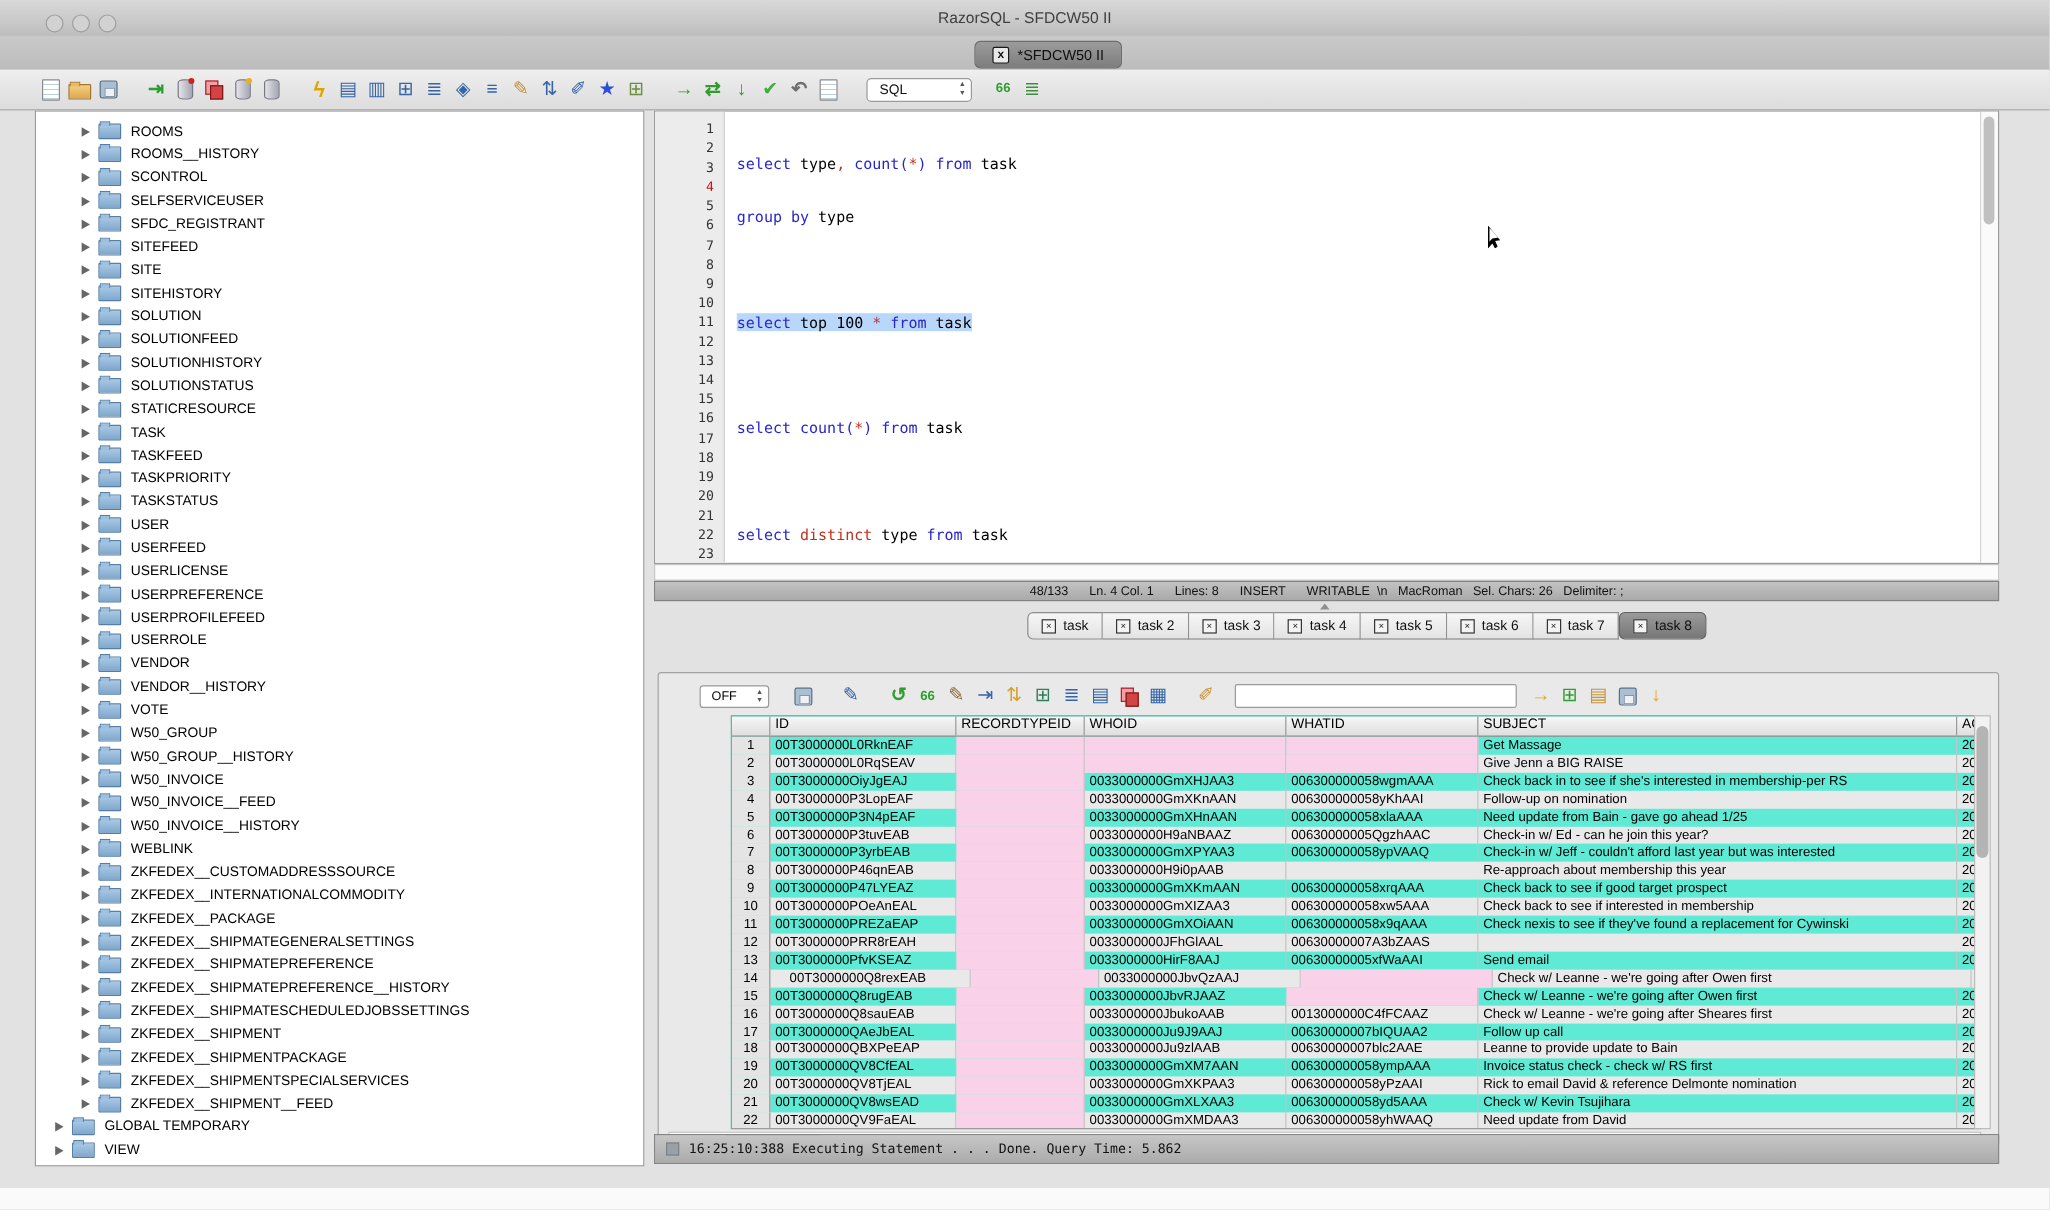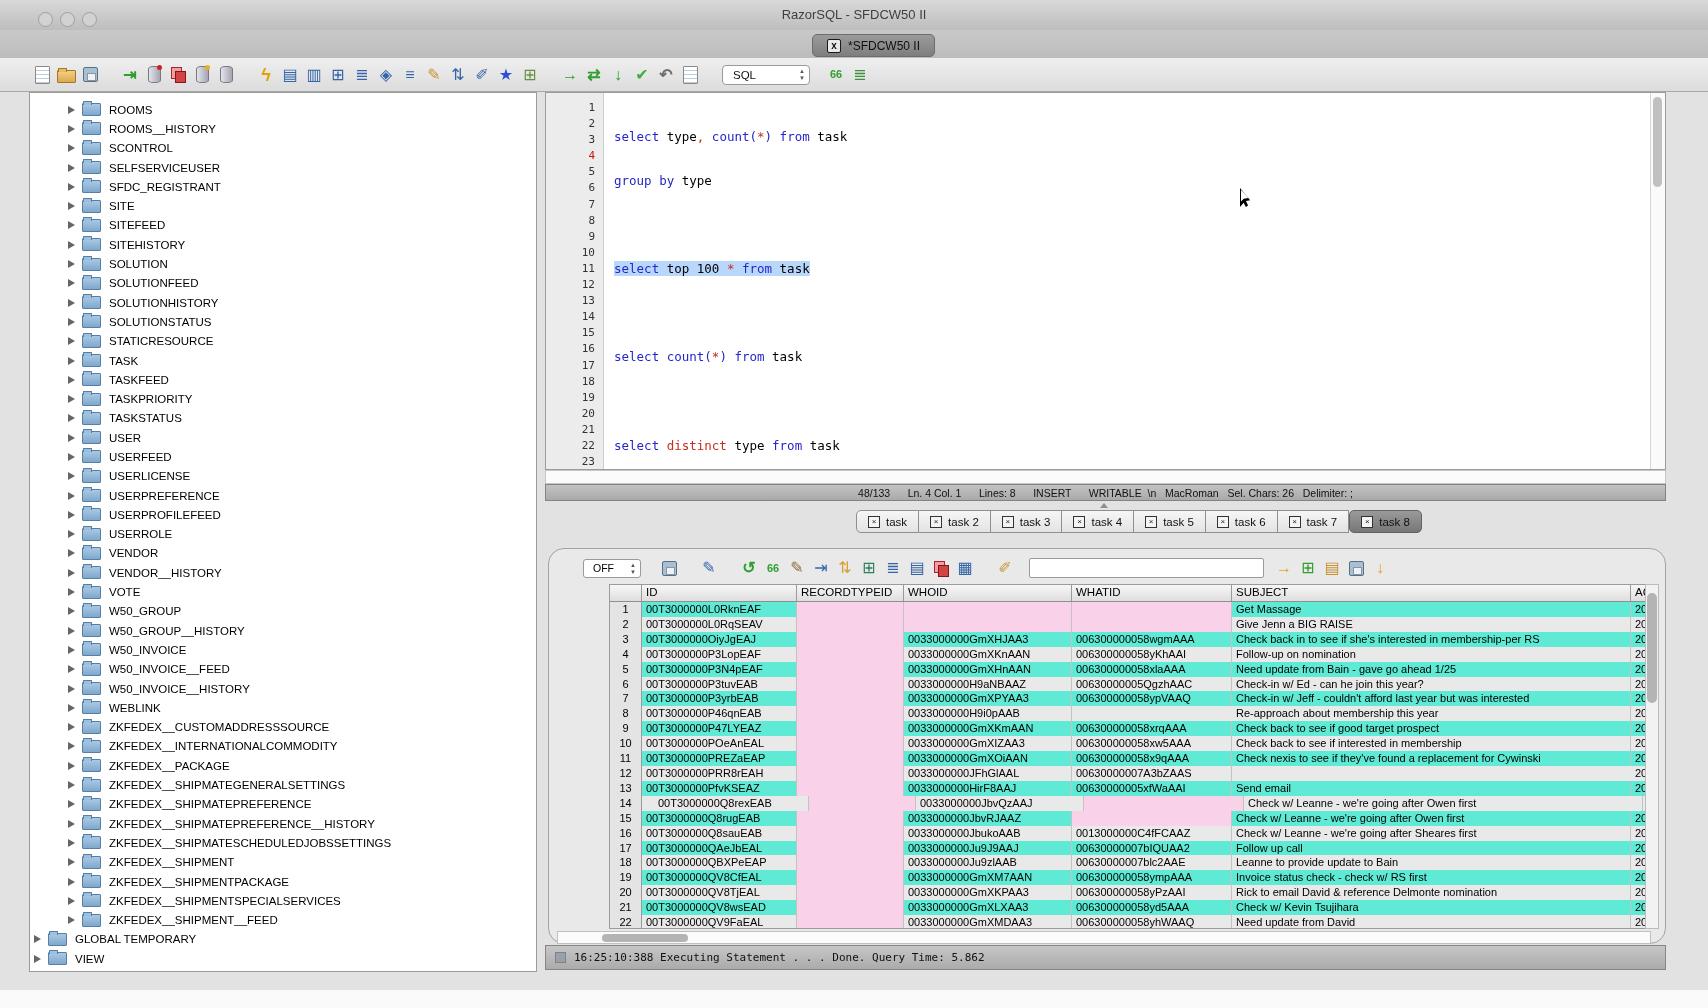--- a/index.html
+++ b/index.html
@@ -42,21 +42,21 @@
   .shape-copy::before{content:"";position:absolute;left:0;top:0;width:9px;height:10px;background:#f0a0a0;border:1px solid #a23;}
   .shape-copy::after{content:"";position:absolute;left:4px;top:4px;width:9px;height:10px;background:#d34444;border:1px solid #801818;}
   #mode-select{margin-left:20px;width:88px;height:20px;background:#fff;border:1px solid #9a9a9a;border-radius:4px;
     display:flex;align-items:center;font-size:11.5px;color:#111;padding-left:10px;box-sizing:border-box;position:relative;}
   .stepper{position:absolute;right:4px;top:2px;font-size:6px;color:#555;line-height:7px;text-align:center;}
   
   #tree{position:absolute;left:29px;top:92px;width:508px;height:880px;background:#fff;
     border:1px solid #9b9b9b;box-sizing:border-box;overflow:hidden;padding-top:7px;}
   .trow{height:19.3px;display:flex;align-items:center;font-size:11.5px;color:#000;}
   .trow.lvl2{padding-left:38px;}
-  .trow.lvl1{padding-left:4px;}
+  .trow.lvl1{padding-left:16px;}
   .tri{width:0;height:0;border-left:7px solid #666;border-top:4.5px solid transparent;
     border-bottom:4.5px solid transparent;margin-right:7px;flex:none;}
   .fold{width:17px;height:11px;background:linear-gradient(#a9c9e5,#7fa8cc);border:1px solid #577ea5;
     border-radius:1px;margin-right:8px;position:relative;flex:none;}
   .fold::before{content:"";position:absolute;left:0;top:-3px;width:7px;height:3px;background:#9cc0de;
     border:1px solid #577ea5;border-bottom:none;border-radius:1px 1px 0 0;}
   
   #editor{position:absolute;left:545px;top:92px;width:1121px;height:378px;background:#fff;
     border:1px solid #9b9b9b;box-sizing:border-box;display:flex;overflow:hidden;}
   #gutter{width:58px;background:#ececec;border-right:1px solid #cfcfcf;padding-top:8px;box-sizing:border-box;flex:none;}
@@ -79,22 +79,22 @@
   
   #rtabs{position:absolute;left:856px;top:510px;height:23px;display:flex;}
   .rtab{height:21px;padding:0 11px;display:flex;align-items:center;gap:6px;font-size:11.5px;color:#111;
     background:linear-gradient(#f6f6f6,#e3e3e3);border:1px solid #8f8f8f;border-left:none;}
   .rtab:first-child{border-left:1px solid #8f8f8f;border-radius:5px 0 0 5px;}
   .rtab:last-child{border-radius:0 5px 5px 0;}
   .rtab.active{background:linear-gradient(#9a9a9a,#777);border-radius:5px;border:1px solid #636363;}
   .tabx{display:inline-flex;align-items:center;justify-content:center;width:10px;height:10px;
     border:1px solid #333;background:#f4f4f4;font-size:8px;line-height:8px;color:#222;}
   
-  #rpanel{position:absolute;left:548px;top:548px;width:1118px;height:396px;background:#e9e9e9;
-    border:1px solid #a3a3a3;border-radius:16px;box-sizing:border-box;}
+  #rpanel{position:absolute;left:548px;top:560px;width:1118px;height:396px;background:#e9e9e9;
+    border:1px solid #a3a3a3;border-radius:3px;box-sizing:border-box;}
   #rtoolbar{position:absolute;left:34px;top:6px;height:26px;display:flex;align-items:center;}
   #off-select{width:58px;height:19px;background:#fff;border:1px solid #9a9a9a;border-radius:3px;
     display:flex;align-items:center;font-size:10.5px;padding-left:9px;box-sizing:border-box;position:relative;margin-right:16px;}
   #filter-input{width:225px;height:18px;border:1px solid #9a9a9a;border-radius:2px;background:#fff;
     margin:0 8px 0 12px;font-size:11px;padding:0 4px;}
   
   #rtable{position:absolute;left:60px;top:35px;width:1042px;height:345px;background:#5eead4;
     border:1px solid #9b9b9b;box-sizing:border-box;overflow:hidden;}
   .hrow{display:flex;height:16px;background:linear-gradient(#f7f7f7,#dedede);border-bottom:1px solid #8f8f8f;}
   .hcell{font-size:11.5px;color:#000;padding:1px 0 0 4px;box-sizing:border-box;
@@ -217,26 +217,26 @@
       <span>SELFSERVICEUSER</span>
     </div>
     <div class="trow lvl2">
       <i class="tri"></i>
       <b class="fold"></b>
       <span>SFDC_REGISTRANT</span>
     </div>
     <div class="trow lvl2">
       <i class="tri"></i>
       <b class="fold"></b>
+      <span>SITEFEED</span>
+    </div>
+    <div class="trow lvl2">
+      <i class="tri"></i>
+      <b class="fold"></b>
       <span>SITE</span>
-    </div>
-    <div class="trow lvl2">
-      <i class="tri"></i>
-      <b class="fold"></b>
-      <span>SITEFEED</span>
     </div>
     <div class="trow lvl2">
       <i class="tri"></i>
       <b class="fold"></b>
       <span>SITEHISTORY</span>
     </div>
     <div class="trow lvl2">
       <i class="tri"></i>
       <b class="fold"></b>
       <span>SOLUTION</span>

